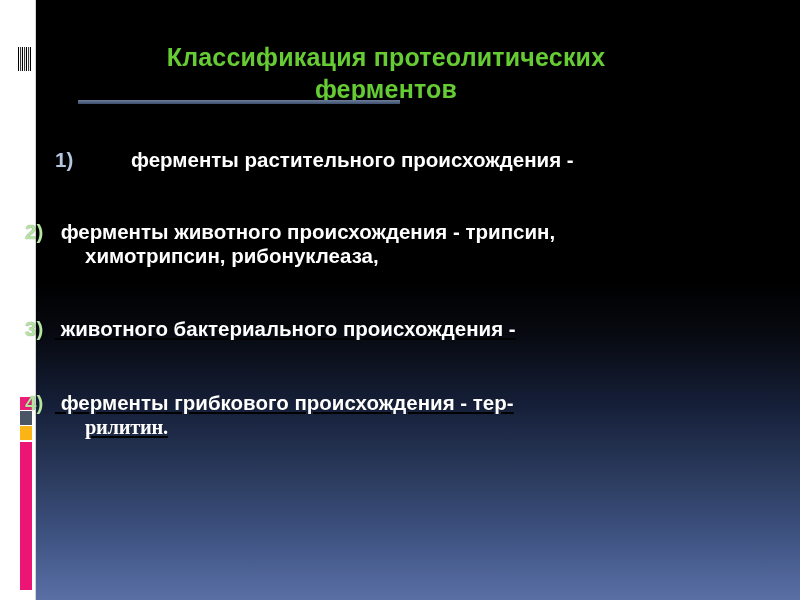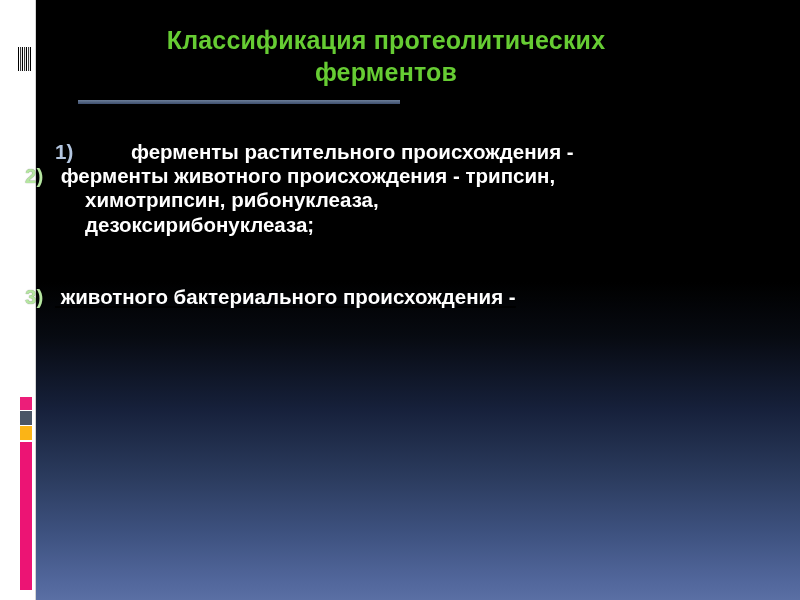--- a/index.html
+++ b/index.html
@@ -79,21 +79,21 @@
       #2a3a5c 79%,
       #3e5280 89%,
       #52679c 97%,
       #5a6fa4 100%);
   }
 
   
   .title {
     position: absolute;
     left: 36px;
-    top: 24px;
+    top: 41px;
     width: 700px;
     text-align: center;
     color: #66cc33;
     font-size: 25px;
     font-weight: bold;
     line-height: 1.28;
     letter-spacing: 0.2px;
   }
   .title-line { display: block; white-space: nowrap; }
 
@@ -104,21 +104,21 @@
     top: 100px;
     width: 322px;
     height: 4px;
     background: linear-gradient(to bottom, #6d7f9b 0%, #51637f 55%, #3f5070 100%);
   }
 
   
   .body-list {
     position: absolute;
     left: 55px;
-    top: 140px;
+    top: 148px;
     width: 700px;
     text-decoration: underline;
   }
 
   .item {
     position: relative;
     color: #ffffff;
     font-size: 20.5px;
     font-weight: bold;
     line-height: 1.18;
@@ -131,21 +131,21 @@
   }
 
   .item .text {
     display: inline;
   }
 
   
   .item-1 { margin-top: 0px; padding-left: 76px; text-indent: -76px; }
   .item-1 .marker { color: #b3c6e0; width: 76px; text-indent: 0; }
 
-  .item-2 { padding-left: 30px; text-indent: -30px; }
+  .item-2 { margin-top: 48px; padding-left: 30px; text-indent: -30px; }
   .item-2 .marker { color: #b5e6a0; }
 
   .item-3 { margin-top: 48px; padding-left: 30px; text-indent: -30px; }
   .item-3 .marker { color: #b5e6a0; }
 
   .item-4 { margin-top: 50px; padding-left: 30px; text-indent: -30px; }
   .item-4 .marker { color: #b5e6a0; }
 
   
   .artifact {
@@ -180,23 +180,27 @@
   <div class="body-list">
 
     <div class="item item-1">
       <span class="marker">1)</span><span class="text">ферменты растительного происхождения -</span><br>
     </div>
 
     <div class="item item-2">
       <span class="marker">2)</span>
       <span class="text">ферменты животного происхождения -  трипсин,</span><br>
       <span class="text">химотрипсин, рибонуклеаза,</span><br>
-      <span class="text">дезоксирибонуклеаза;</span>
     </div>
 
     <div class="item item-3">
       <span class="marker">3)</span>
       <span class="text">животного бактериального происхождения -</span><br>
     </div>
 
+    <div class="item item-4">
+      <span class="marker">4)</span>
+      <span class="text">ферменты грибкового происхождения -  тер-</span><br>
+      <span class="text artifact">рилитин.</span>
+    </div>
 
   </div>
 </div>
 
 </body></html>

